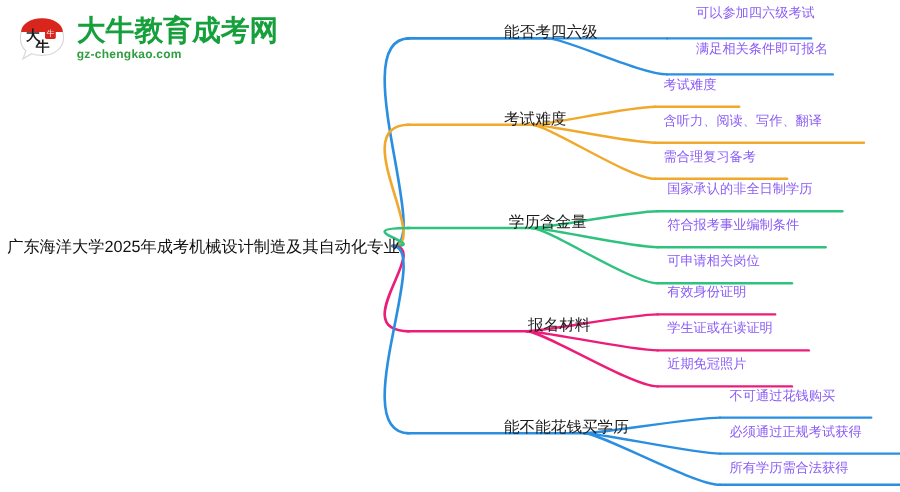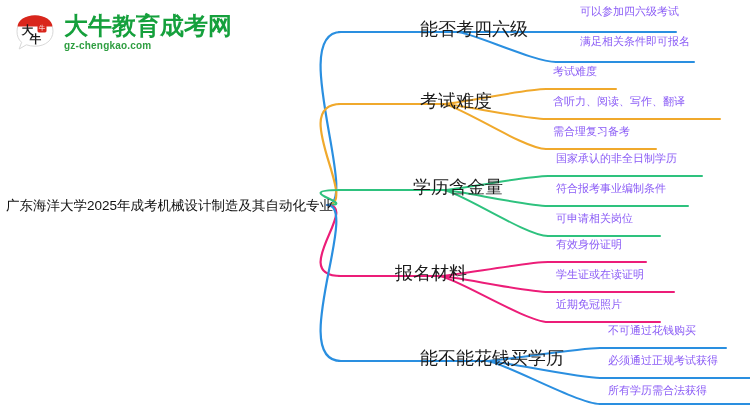--- a/index.html
+++ b/index.html
@@ -68,21 +68,21 @@
     font-size: 13.5px;
     color: #1b1b1b;
     white-space: nowrap;
     line-height: 1;
   }
   .root-label {
     font-size: 13.5px;
     color: #111111;
   }
   .branch-label {
-    font-size: 18px;
+    font-size: 13px;
     color: #1b1b1b;
   }
   .leaf-label {
     font-size: 11px;
     color: #8b5cf6;
   }
 </style>
 </head>
 <body>
 
@@ -158,26 +158,26 @@
 
     <div class="node-label branch-label" style="left:420px; top:20px;">能否考四六级</div>
     <div class="node-label leaf-label" style="left:580px; top:6px;">可以参加四六级考试</div>
     <div class="node-label leaf-label" style="left:580px; top:36px;">满足相关条件即可报名</div>
 
     <div class="node-label branch-label" style="left:420px; top:92px;">考试难度</div>
     <div class="node-label leaf-label" style="left:553px; top:66px;">考试难度</div>
     <div class="node-label leaf-label" style="left:553px; top:96px;">含听力、阅读、写作、翻译</div>
     <div class="node-label leaf-label" style="left:553px; top:126px;text-align:right;">需合理复习备考</div>
 
-    <div class="node-label branch-label" style="left:413px; top:178px;">学历含金量</div>
+    <div class="node-label branch-label" style="left:424px; top:178px;">学历含金量</div>
     <div class="node-label leaf-label" style="left:556px; top:153px;">国家承认的非全日制学历</div>
     <div class="node-label leaf-label" style="left:556px; top:183px;">符合报考事业编制条件</div>
     <div class="node-label leaf-label" style="left:556px; top:213px;">可申请相关岗位</div>
 
-    <div class="node-label branch-label" style="left:395px; top:264px;">报名材料</div>
+    <div class="node-label branch-label" style="left:440px; top:264px;">报名材料</div>
     <div class="node-label leaf-label" style="left:556px; top:239px;">有效身份证明</div>
     <div class="node-label leaf-label" style="left:556px; top:269px;">学生证或在读证明</div>
     <div class="node-label leaf-label" style="left:556px; top:299px;">近期免冠照片</div>
 
     <div class="node-label branch-label" style="left:420px; top:349px;">能不能花钱买学历</div>
     <div class="node-label leaf-label" style="left:608px; top:325px;">不可通过花钱购买</div>
     <div class="node-label leaf-label" style="left:608px; top:355px;">必须通过正规考试获得</div>
     <div class="node-label leaf-label" style="left:608px; top:385px;">所有学历需合法获得</div>
 
   </div>

